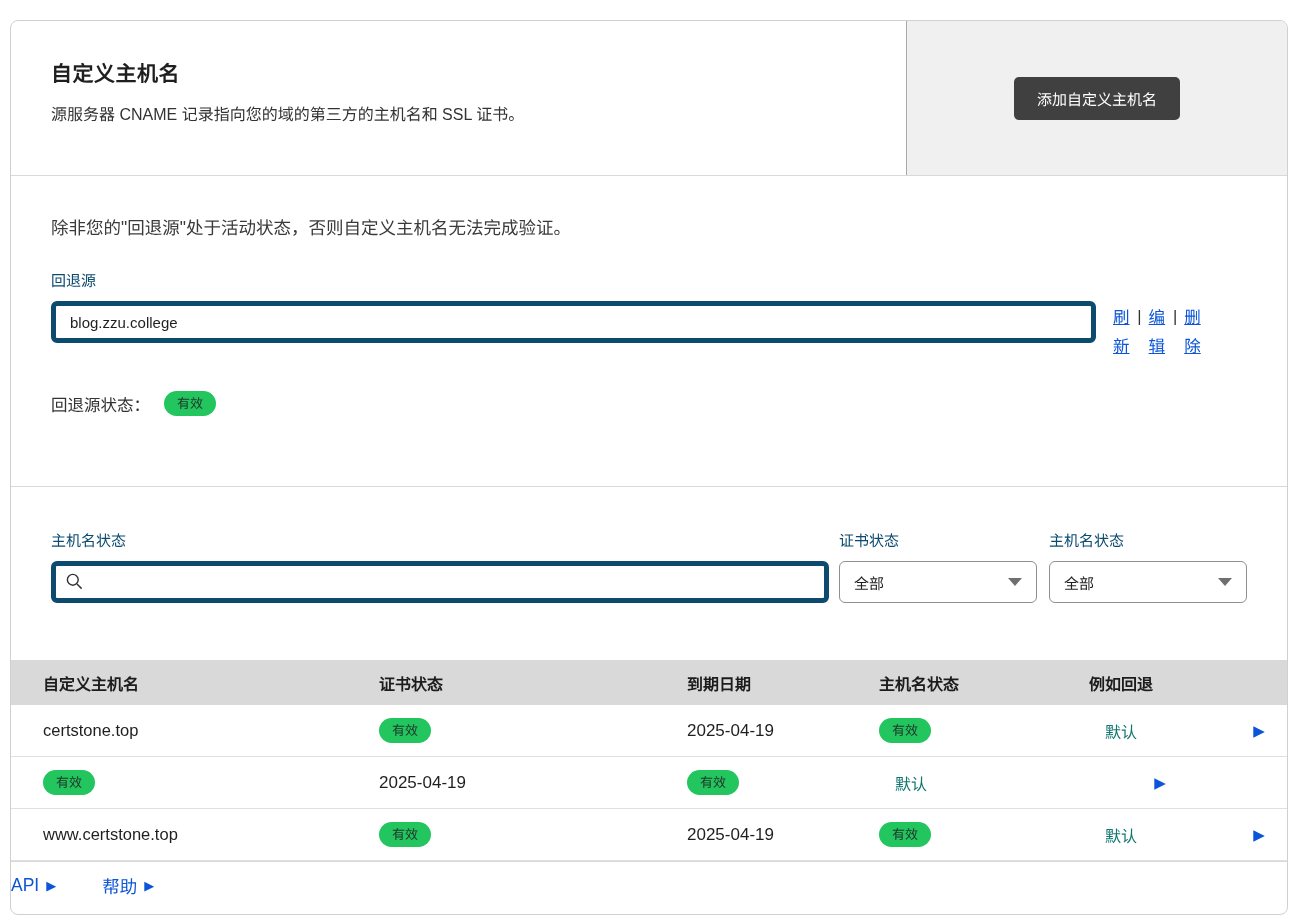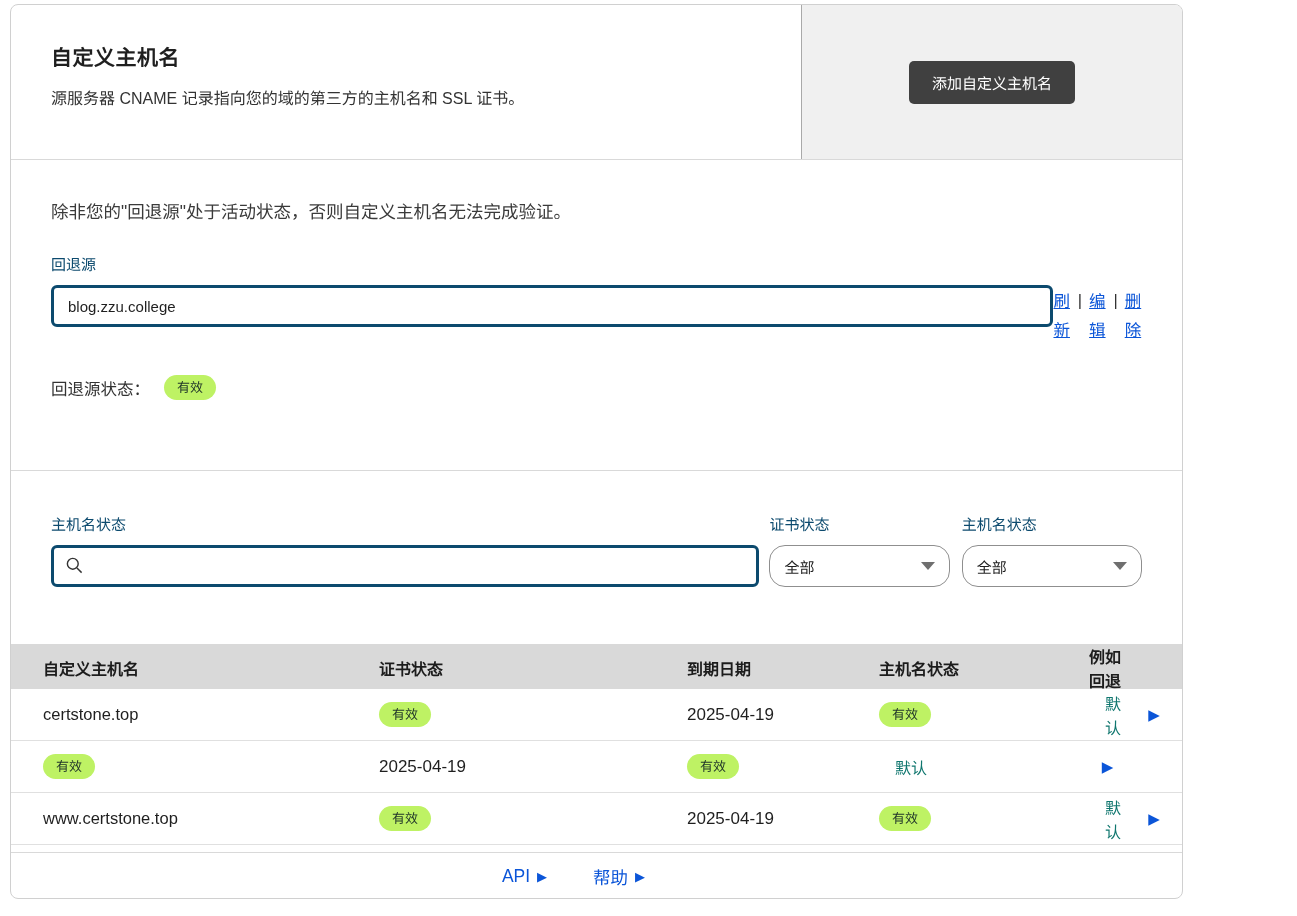--- a/index.html
+++ b/index.html
@@ -6,22 +6,22 @@
   html, body { background: #ffffff; }
   body {
     width: 1297px; height: 916px;
     font-family: "Liberation Sans", "DejaVu Sans", sans-serif;
     color: #333333;
     position: relative;
     overflow: hidden;
   }
   .card {
     position: absolute;
-    left: 10px; top: 4px;
-    width: 1173px; height: 895px;
+    left: 10px; top: 20px;
+    width: 1278px; height: 895px;
     border: 1px solid #d0d0d0;
     border-radius: 8px;
     background: #ffffff;
     overflow: hidden;
   }
   
   .card-header {
     display: flex;
     height: 155px;
     border-bottom: 1px solid #d9d9d9;
@@ -58,51 +58,52 @@
     padding: 38px 40px 0 40px;
     height: 311px;
     border-bottom: 1px solid #d9d9d9;
   }
   .notice { font-size: 17.5px; color: #3a3a3a; margin-bottom: 30px; }
   .hint   { font-size: 13.5px; color: #3a3a3a; margin-bottom: 27px; }
   .field-label { font-size: 15px; color: #0c4a6e; margin-bottom: 11px; }
   .fallback-row { display: flex; align-items: flex-start; }
   .text-input {
     height: 42px;
-    border: 3px solid #0c4a6e;
+    border: 5px solid #0c4a6e;
     border-radius: 6px;
     font-size: 15px;
     color: #1f1f1f;
     padding: 0 14px;
     font-family: inherit;
     background: #fff;
     outline: none;
   }
   .fallback-input { width: 1045px; }
   .fallback-actions {
     display: flex;
     align-items: flex-start;
+    margin-left: 17px;
     padding-top: 2px;
   }
   .action-link {
     display: inline-block;
     width: 1.05em;
     font-size: 16.5px;
     line-height: 1.75;
     color: #0b55d8;
     text-decoration: underline;
     word-break: break-all;
     cursor: pointer;
   }
   .action-sep { font-size: 16.5px; color: #333; margin: 0 7px; line-height: 1.6; }
   .status-row { display: flex; align-items: center; margin-top: 30px; }
   .status-label { font-size: 16.5px; color: #333; margin-right: 14px; }
   .badge {
     display: inline-block;
-    background: #bef264;
+    background: #22c55e;
     color: #21362a;
     font-size: 13px;
     padding: 5px 13px;
     border-radius: 14px;
     line-height: 1.2;
   }
   
   .filters-section {
     display: flex;
     padding: 42px 40px 0 40px;
@@ -115,21 +116,21 @@
   .search-icon {
     position: absolute;
     left: 14px; top: 11px;
     width: 19px; height: 19px;
   }
   .select-group { width: 198px; margin-left: 12px; }
   .select-group.first { margin-left: 10px; }
   .select-box {
     height: 42px;
     border: 1px solid #8f8f8f;
-    border-radius: 16px;
+    border-radius: 6px;
     background: #fff;
     display: flex;
     align-items: center;
     justify-content: space-between;
     padding: 0 14px;
     font-size: 15px;
     color: #1f1f1f;
     cursor: pointer;
   }
   .caret-down {
@@ -163,25 +164,24 @@
   .cell-origin { font-size: 16px; color: #0f766e; padding-left: 16px; }
   .expand-icon {
     color: #0b55d8;
     font-size: 15px;
     text-align: center;
     cursor: pointer;
     line-height: 1;
   }
   
   .card-footer {
-    margin-top: 7px;
     border-top: 1px solid #d9d9d9;
     height: 47px;
     display: flex;
-    justify-content: center;
+    justify-content: flex-start;
     align-items: center;
     gap: 46px;
     padding-right: 46px;
   }
   .footer-link {
     color: #0b55d8;
     font-size: 17.5px;
     text-decoration: none;
     display: flex;
     align-items: center;

